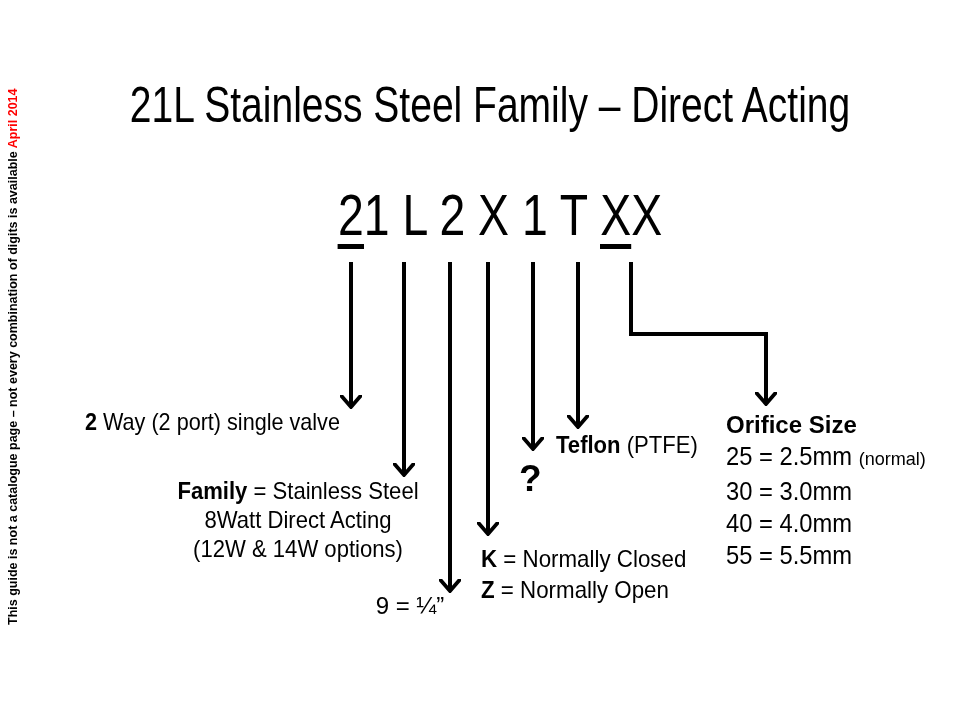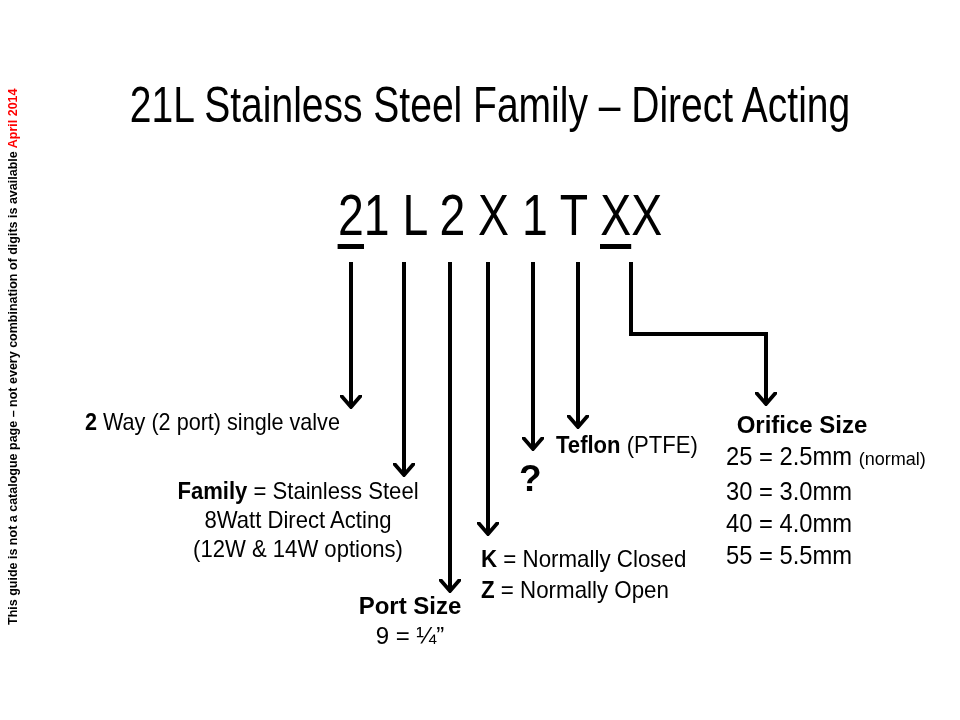--- a/index.html
+++ b/index.html
@@ -34,21 +34,21 @@
   .arrows{position:absolute;left:0;top:0;pointer-events:none;}
 
   .ann{position:absolute;font-size:24px;line-height:30px;white-space:nowrap;}
   .a-way{left:85px;top:407px;transform:scaleX(0.9);transform-origin:0 50%;}
   .a-family{left:138px;top:476px;width:320px;text-align:center;line-height:29px;
             transform:scaleX(0.92);transform-origin:center;}
   .a-port{left:330px;top:591px;width:160px;text-align:center;line-height:30px;}
   .a-func{left:481px;top:543px;line-height:31px;transform:scaleX(0.93);transform-origin:0 50%;}
   .a-q{left:519px;top:459px;font-size:37px;font-weight:bold;line-height:40px;}
   .a-seal{left:556px;top:430px;transform:scaleX(0.92);transform-origin:0 50%;}
-  .a-orifice-h{left:726px;top:410px;width:152px;text-align:center;font-weight:bold;}
+  .a-orifice-h{left:726px;top:410px;width:152px;text-align:left;font-weight:bold;}
   .a-orifice-list{left:726px;top:440px;font-size:25px;line-height:32px;
                   transform:scaleX(0.95);transform-origin:0 0;}
   .small-note{font-size:19px;}
 </style>
 </head>
 <body>
 
 <div class="slide">
 
   <div class="sidebar-note"><span>This guide is not a catalogue page – not every combination of digits is available </span><span class="red">April 2014</span></div>
@@ -76,21 +76,20 @@
 
   <div class="ann a-way"><span class="b">2</span><span> Way (2 port) single valve</span></div>
 
   <div class="ann a-family">
     <div><span class="b">Family</span><span> = Stainless Steel</span></div>
     <div>8Watt Direct Acting</div>
     <div>(12W &amp; 14W options)</div>
   </div>
 
   <div class="ann a-port">
-    <div class="b">Port Size</div>
     <div>9 = ¼”</div>
   </div>
 
   <div class="ann a-func">
     <div><span class="b">K</span><span> = Normally Closed</span></div>
     <div><span class="b">Z</span><span> = Normally Open</span></div>
   </div>
 
   <div class="ann a-q">?</div>
 

